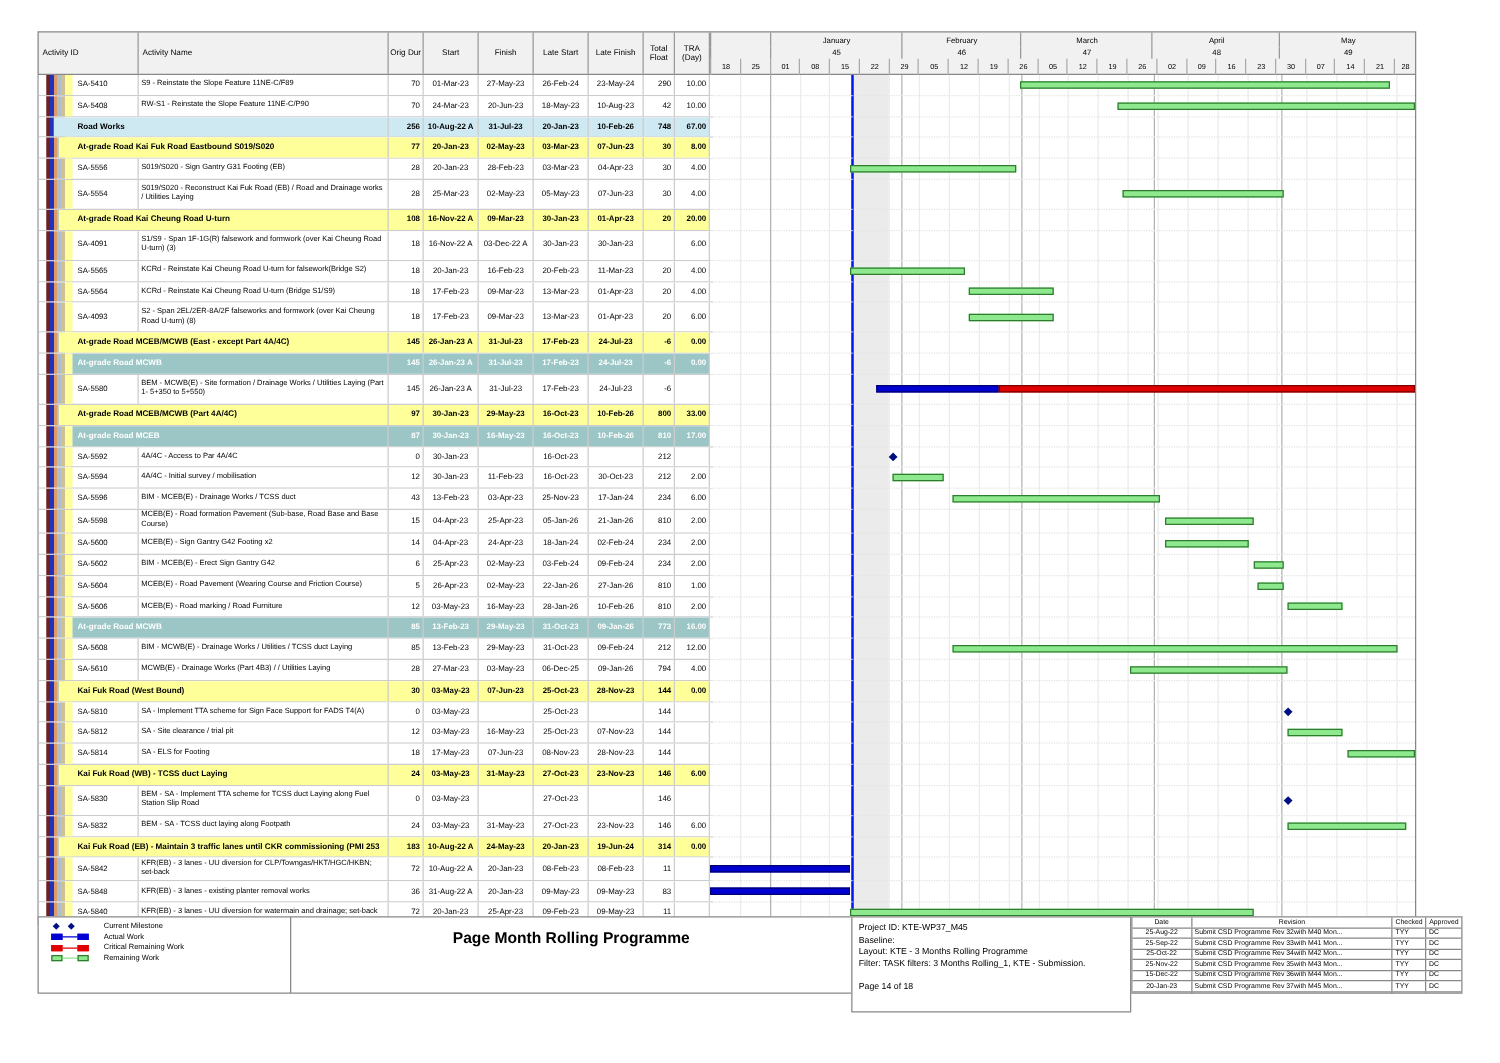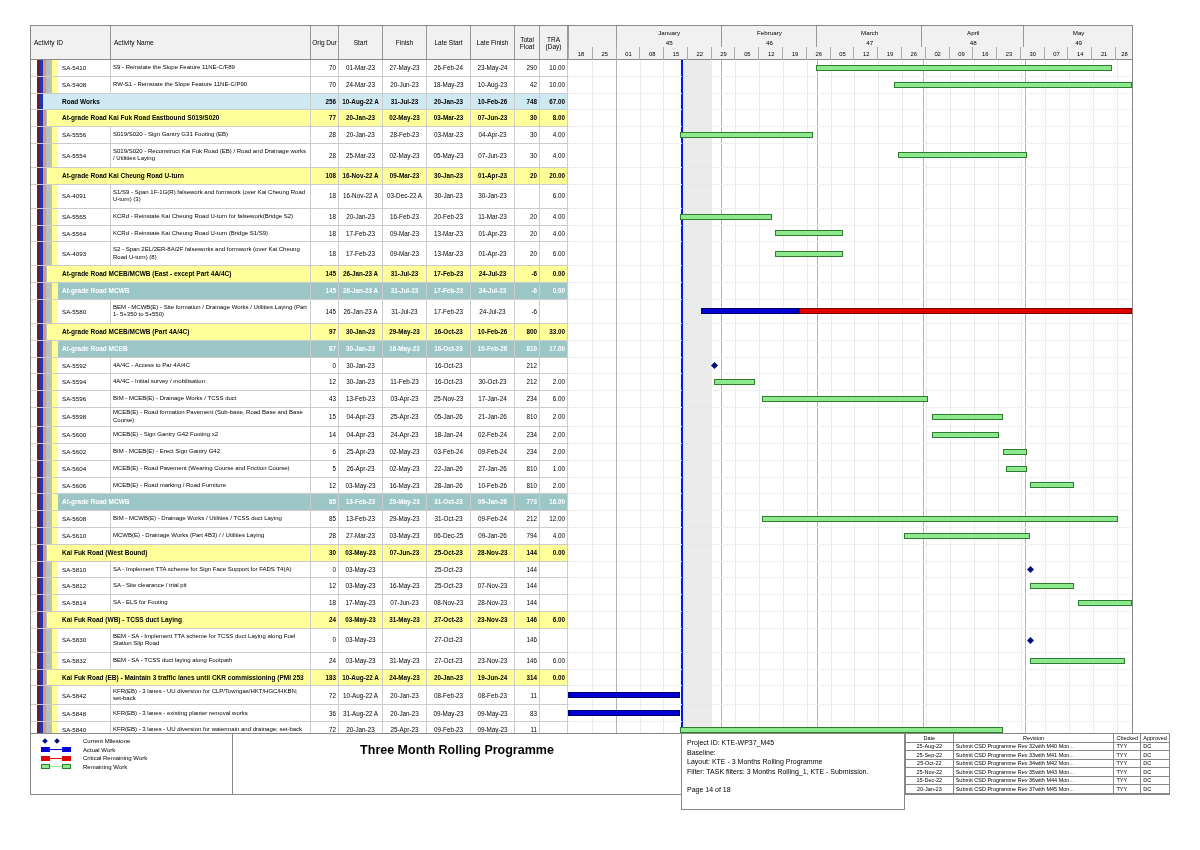--- a/index.html
+++ b/index.html
@@ -815,21 +815,21 @@
       <div class="lg-swatch">
         <div class="lg-rect" style="background: rgb(142, 232, 142); border: 1px solid rgb(46, 125, 46);"></div>
         <div class="lg-line" style="background: rgb(142, 232, 142);"></div>
         <div class="lg-rect" style="background: rgb(142, 232, 142); border: 1px solid rgb(46, 125, 46);"></div>
       </div>
       <div class="lg-label">Remaining Work</div>
     </div>
   </div>
 
 <div class="fbox" id="titlebox">
-  <div class="t2">Three Month Rolling Programme</div>
+  <div class="t2">Page Month Rolling Programme</div>
 </div>
 
 <div class="fbox" id="infobox">
   <div id="infoLines">
       <div>Project ID: KTE-WP37_M45</div>
       <div>Baseline:</div>
       <div>Layout: KTE - 3 Months Rolling Programme</div>
       <div>Filter: TASK filters: 3 Months Rolling_1, KTE - Submission.</div>
     </div>
   <div class="page">Page 14 of 18</div>

